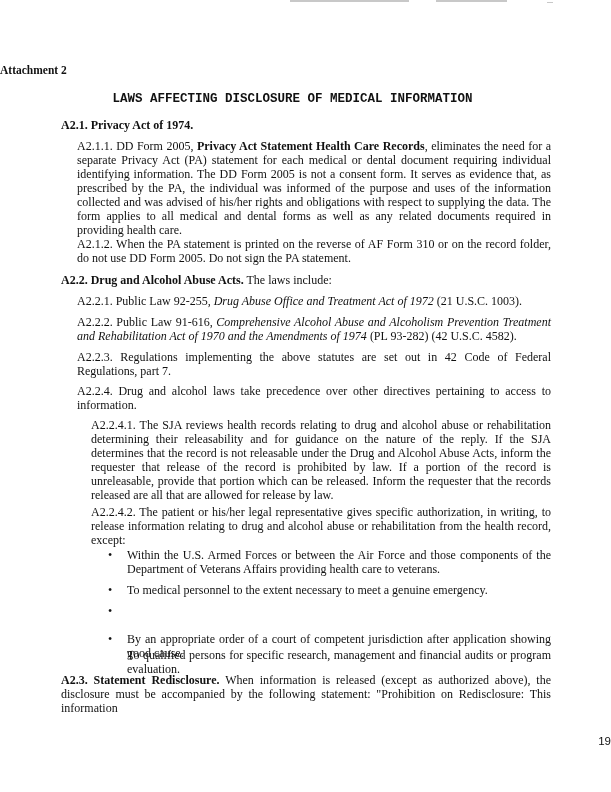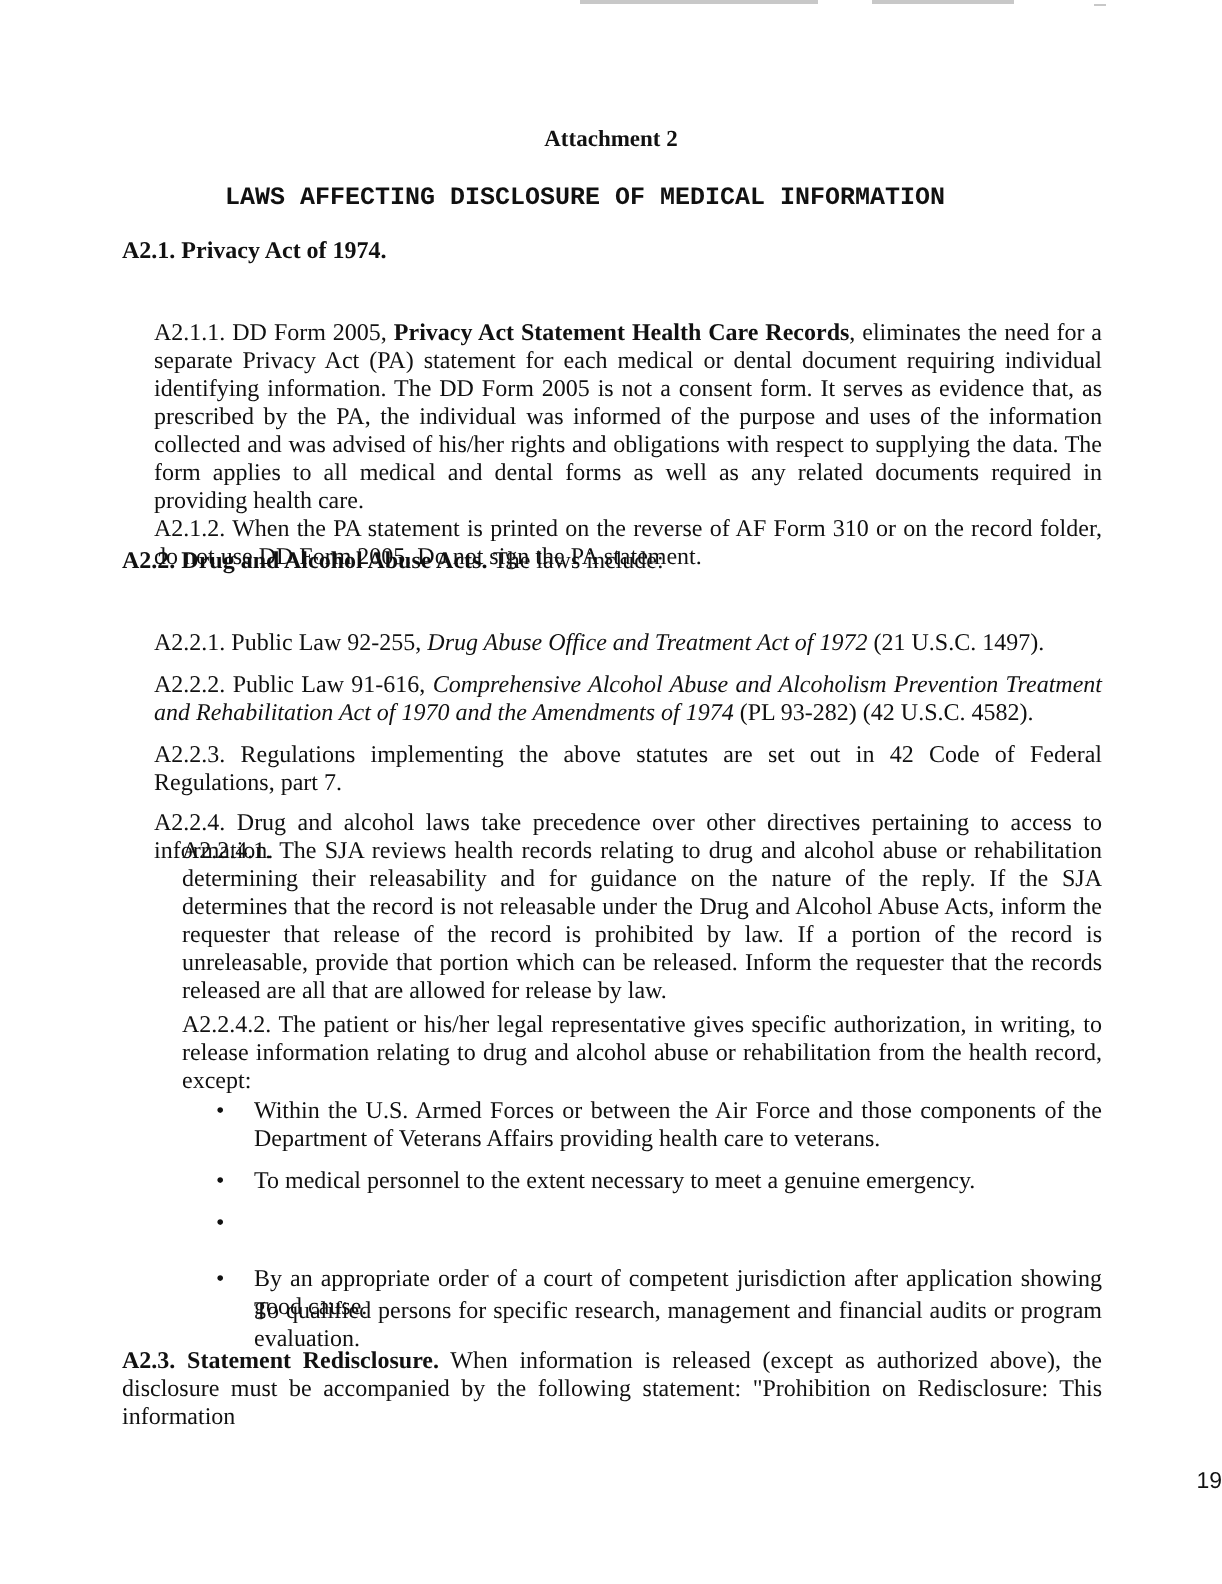--- a/index.html
+++ b/index.html
@@ -3,27 +3,27 @@
 <meta charset="utf-8">
 <style>
   html, body { margin: 0; padding: 0; background: #ffffff; }
   body { width: 611px; height: 792px; position: relative; overflow: hidden;
          font-family: "Liberation Serif", "DejaVu Serif", serif; color: #111; }
   .topline { position: absolute; top: 0; height: 2px; background: #c8c8c8; }
   .l1 { left: 290px; width: 119px; }
   .l2 { left: 436px; width: 71px; }
   .l3 { left: 547px; width: 6px; top: 2px; height: 1px; }
   .page { position: absolute; left: 0; top: 0; width: 611px; }
-  .attach { position: absolute; top: 64px; left: 0; width: 611px; text-align: center;
+  .attach { position: absolute; top: 64px; left: 0; width: 611px; text-align: left;
             font-weight: bold; font-size: 11.5px; }
   .title { position: absolute; top: 92px; left: 0; width: 585px; text-align: center;
            font-weight: bold; font-size: 12.5px; letter-spacing: 0px; font-family: Liberation Mono, monospace; }
   .blk { position: absolute; font-size: 12px; line-height: 14px; text-align: justify; }
   .h { left: 61px; width: 490px; }
-  .p1 { left: 77px; width: 474px; margin-top: 20px; }
+  .p1 { left: 77px; width: 474px; }
   .p2 { left: 91px; width: 460px; }
   .bul { left: 127px; width: 424px; }
   .dot { position: absolute; left: 108px; font-size: 12px; line-height: 14px; }
   b { font-weight: bold; }
   .pg { position: absolute; top: 735px; left: 0; width: 611px; text-align: right;
         font-family: "Liberation Sans", "DejaVu Sans", sans-serif; font-size: 11.5px; }
   .last { text-align-last: justify; }
 </style>
 </head>
 <body>
@@ -37,21 +37,21 @@
   <div class="title">LAWS AFFECTING DISCLOSURE OF MEDICAL INFORMATION</div>
 
   <div class="blk h" style="top:118px;"><b>A2.1.  Privacy Act of 1974.</b></div>
 
   <div class="blk p1" style="top:139px;"><span>A2.1.1.  DD Form 2005, </span><b>Privacy Act Statement Health Care Records</b><span>, eliminates the need for a separate Privacy Act (PA) statement for each medical or dental document requiring individual identifying information.  The DD Form 2005 is not a consent form.  It serves as evidence that, as prescribed by the PA, the individual was informed of the purpose and uses of the information collected and was advised of his/her rights and obligations with respect to supplying the data.  The form applies to all medical and dental forms as well as any related documents required in providing health care.</span></div>
 
   <div class="blk p1" style="top:237px;">A2.1.2.  When the PA statement is printed on the reverse of AF Form 310 or on the record folder, do not use DD Form 2005.  Do not sign the PA statement.</div>
 
   <div class="blk h" style="top:273px;"><b>A2.2.  Drug and Alcohol Abuse Acts.</b><span> The laws include:</span></div>
 
-  <div class="blk p1" style="top:294px;"><span>A2.2.1.  Public Law 92-255, </span><i>Drug Abuse Office and Treatment Act of 1972</i><span> (21 U.S.C. 1497).</span></div>
+  <div class="blk p1" style="top:294px;"><span>A2.2.1.  Public Law 92-255, </span><i>Drug Abuse Office and Treatment Act of 1972</i><span> (21 U.S.C. 1003).</span></div>
 
   <div class="blk p1" style="top:315px;"><span>A2.2.2.  Public Law 91-616, </span><i>Comprehensive Alcohol Abuse and Alcoholism Prevention Treatment and Rehabilitation Act of 1970 and the Amendments of 1974</i><span> (PL 93-282) (42 U.S.C. 4582).</span></div>
 
   <div class="blk p1" style="top:350px;">A2.2.3.  Regulations implementing the above statutes are set out in 42 Code of Federal Regulations, part 7.</div>
 
   <div class="blk p1" style="top:384px;">A2.2.4.  Drug and alcohol laws take precedence over other directives pertaining to access to information.</div>
 
   <div class="blk p2" style="top:418px;">A2.2.4.1.  The SJA reviews health records relating to drug and alcohol abuse or rehabilitation determining their releasability and for guidance on the nature of the reply.  If the SJA determines that the record is not releasable under the Drug and Alcohol Abuse Acts, inform the requester that release of the record is prohibited by law.  If a portion of the record is unreleasable, provide that portion which can be released.  Inform the requester that the records released are all that are allowed for release by law.</div>
 
   <div class="blk p2" style="top:505px;">A2.2.4.2.  The patient or his/her legal representative gives specific authorization, in writing, to release information relating to drug and alcohol abuse or rehabilitation from the health record, except:</div>

